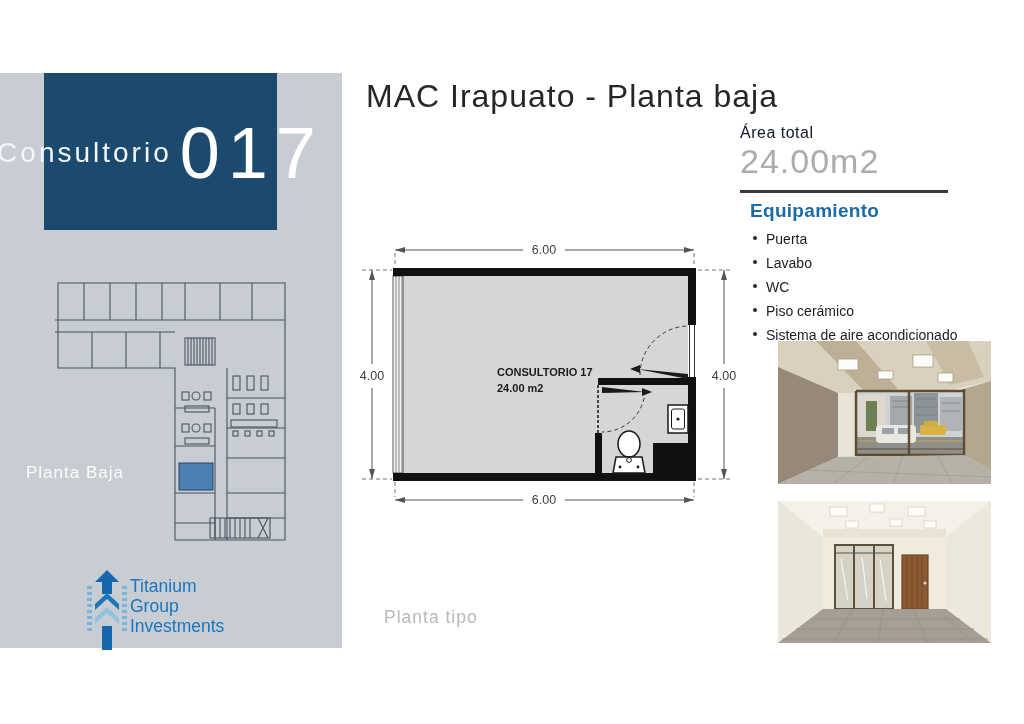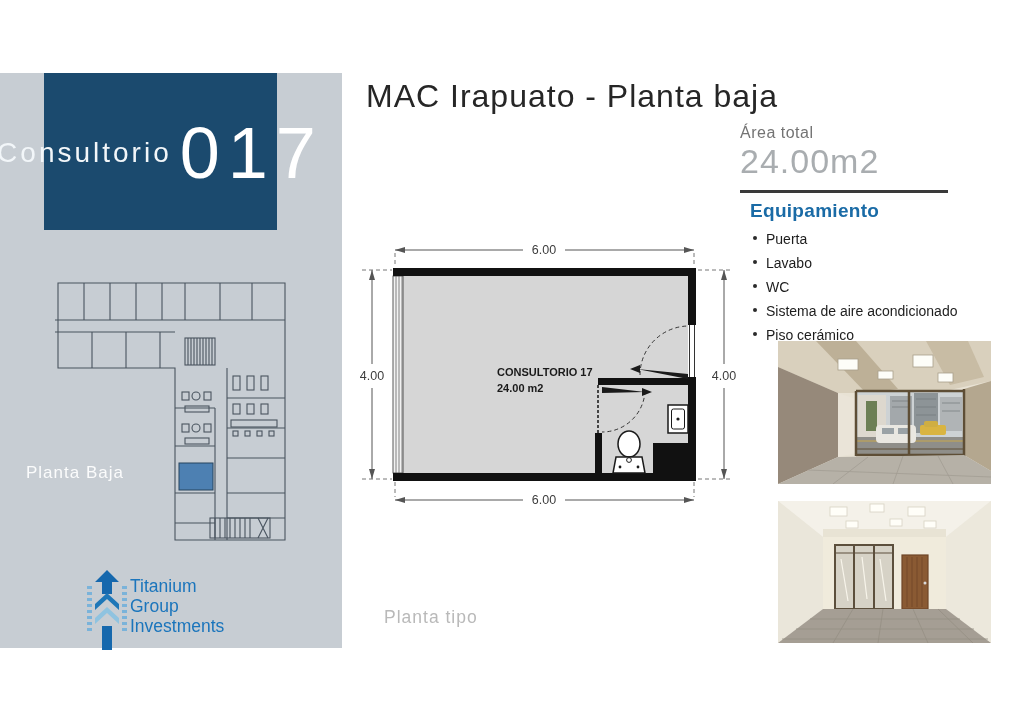--- a/index.html
+++ b/index.html
@@ -15,21 +15,21 @@
   .mini-plan { position:absolute; left:55px; top:205px; }
   .floor-label { position:absolute; left:26px; top:390px; color:rgba(255,255,255,0.93);
                  font-size:17px; font-weight:300; letter-spacing:1px; }
   .logo-row { position:absolute; left:87px; top:497px; display:flex; align-items:flex-start; }
   .logo-text { margin-left:3px; color:#1b75bc; font-size:17.5px; font-weight:500; line-height:20px; padding-top:6px; }
 
   
   .page-title { position:absolute; left:366px; top:78px; font-size:32px; color:#262626;
                 font-weight:500; letter-spacing:1px; }
   .area-block { position:absolute; left:740px; top:124px; width:208px; border-bottom:3px solid #3a3a3a; padding-bottom:9px; }
-  .area-label { color:#737373; font-size:16px; letter-spacing:0.5px; }
+  .area-label { color:#0f172a; font-size:16px; letter-spacing:0.5px; }
   .area-value { color:#a9adb0; font-size:34px; letter-spacing:1px; line-height:1.15; }
   .equip-block { position:absolute; left:750px; top:200px; width:270px; }
   .equip-title { color:#1a6ba6; font-size:19px; font-weight:600; letter-spacing:0.3px; }
   .equip-list { list-style:none; margin-top:9px; }
   .equip-list li { position:relative; padding-left:16px; font-size:14px; color:#1d1d1d; margin-bottom:8px; }
   .equip-list li::before { content:""; position:absolute; left:3px; top:5px; width:4px; height:4px;
                            border-radius:50%; background:#2b2b2b; }
   .plan-wrap { position:absolute; left:358px; top:236px; }
   .planta-tipo { position:absolute; left:384px; top:607px; color:#b9b9b9; font-size:17.5px; letter-spacing:1px; }
   .photo { position:absolute; left:778px; width:213px; overflow:hidden; }
@@ -158,22 +158,22 @@
     <div class="area-label">Área total</div>
     <div class="area-value">24.00m2</div>
   </div>
 
   <div class="equip-block">
     <div class="equip-title">Equipamiento</div>
     <ul class="equip-list">
       <li>Puerta</li>
       <li>Lavabo</li>
       <li>WC</li>
+      <li>Piso cerámico</li>
       <li>Sistema de aire acondicionado</li>
-      <li>Piso cerámico</li>
     </ul>
   </div>
 
   <div class="plan-wrap">
     <svg width="390" height="280" viewBox="0 0 390 280">
 
       <rect x="40" y="40" width="290" height="197" fill="#d6d6d6"></rect>
 
       <rect x="35" y="40" width="10" height="197" fill="#f2f2f2" stroke="#333" stroke-width="0.8"></rect>
       <line x1="38" y1="40" x2="38" y2="237" stroke="#666" stroke-width="0.8"></line>

